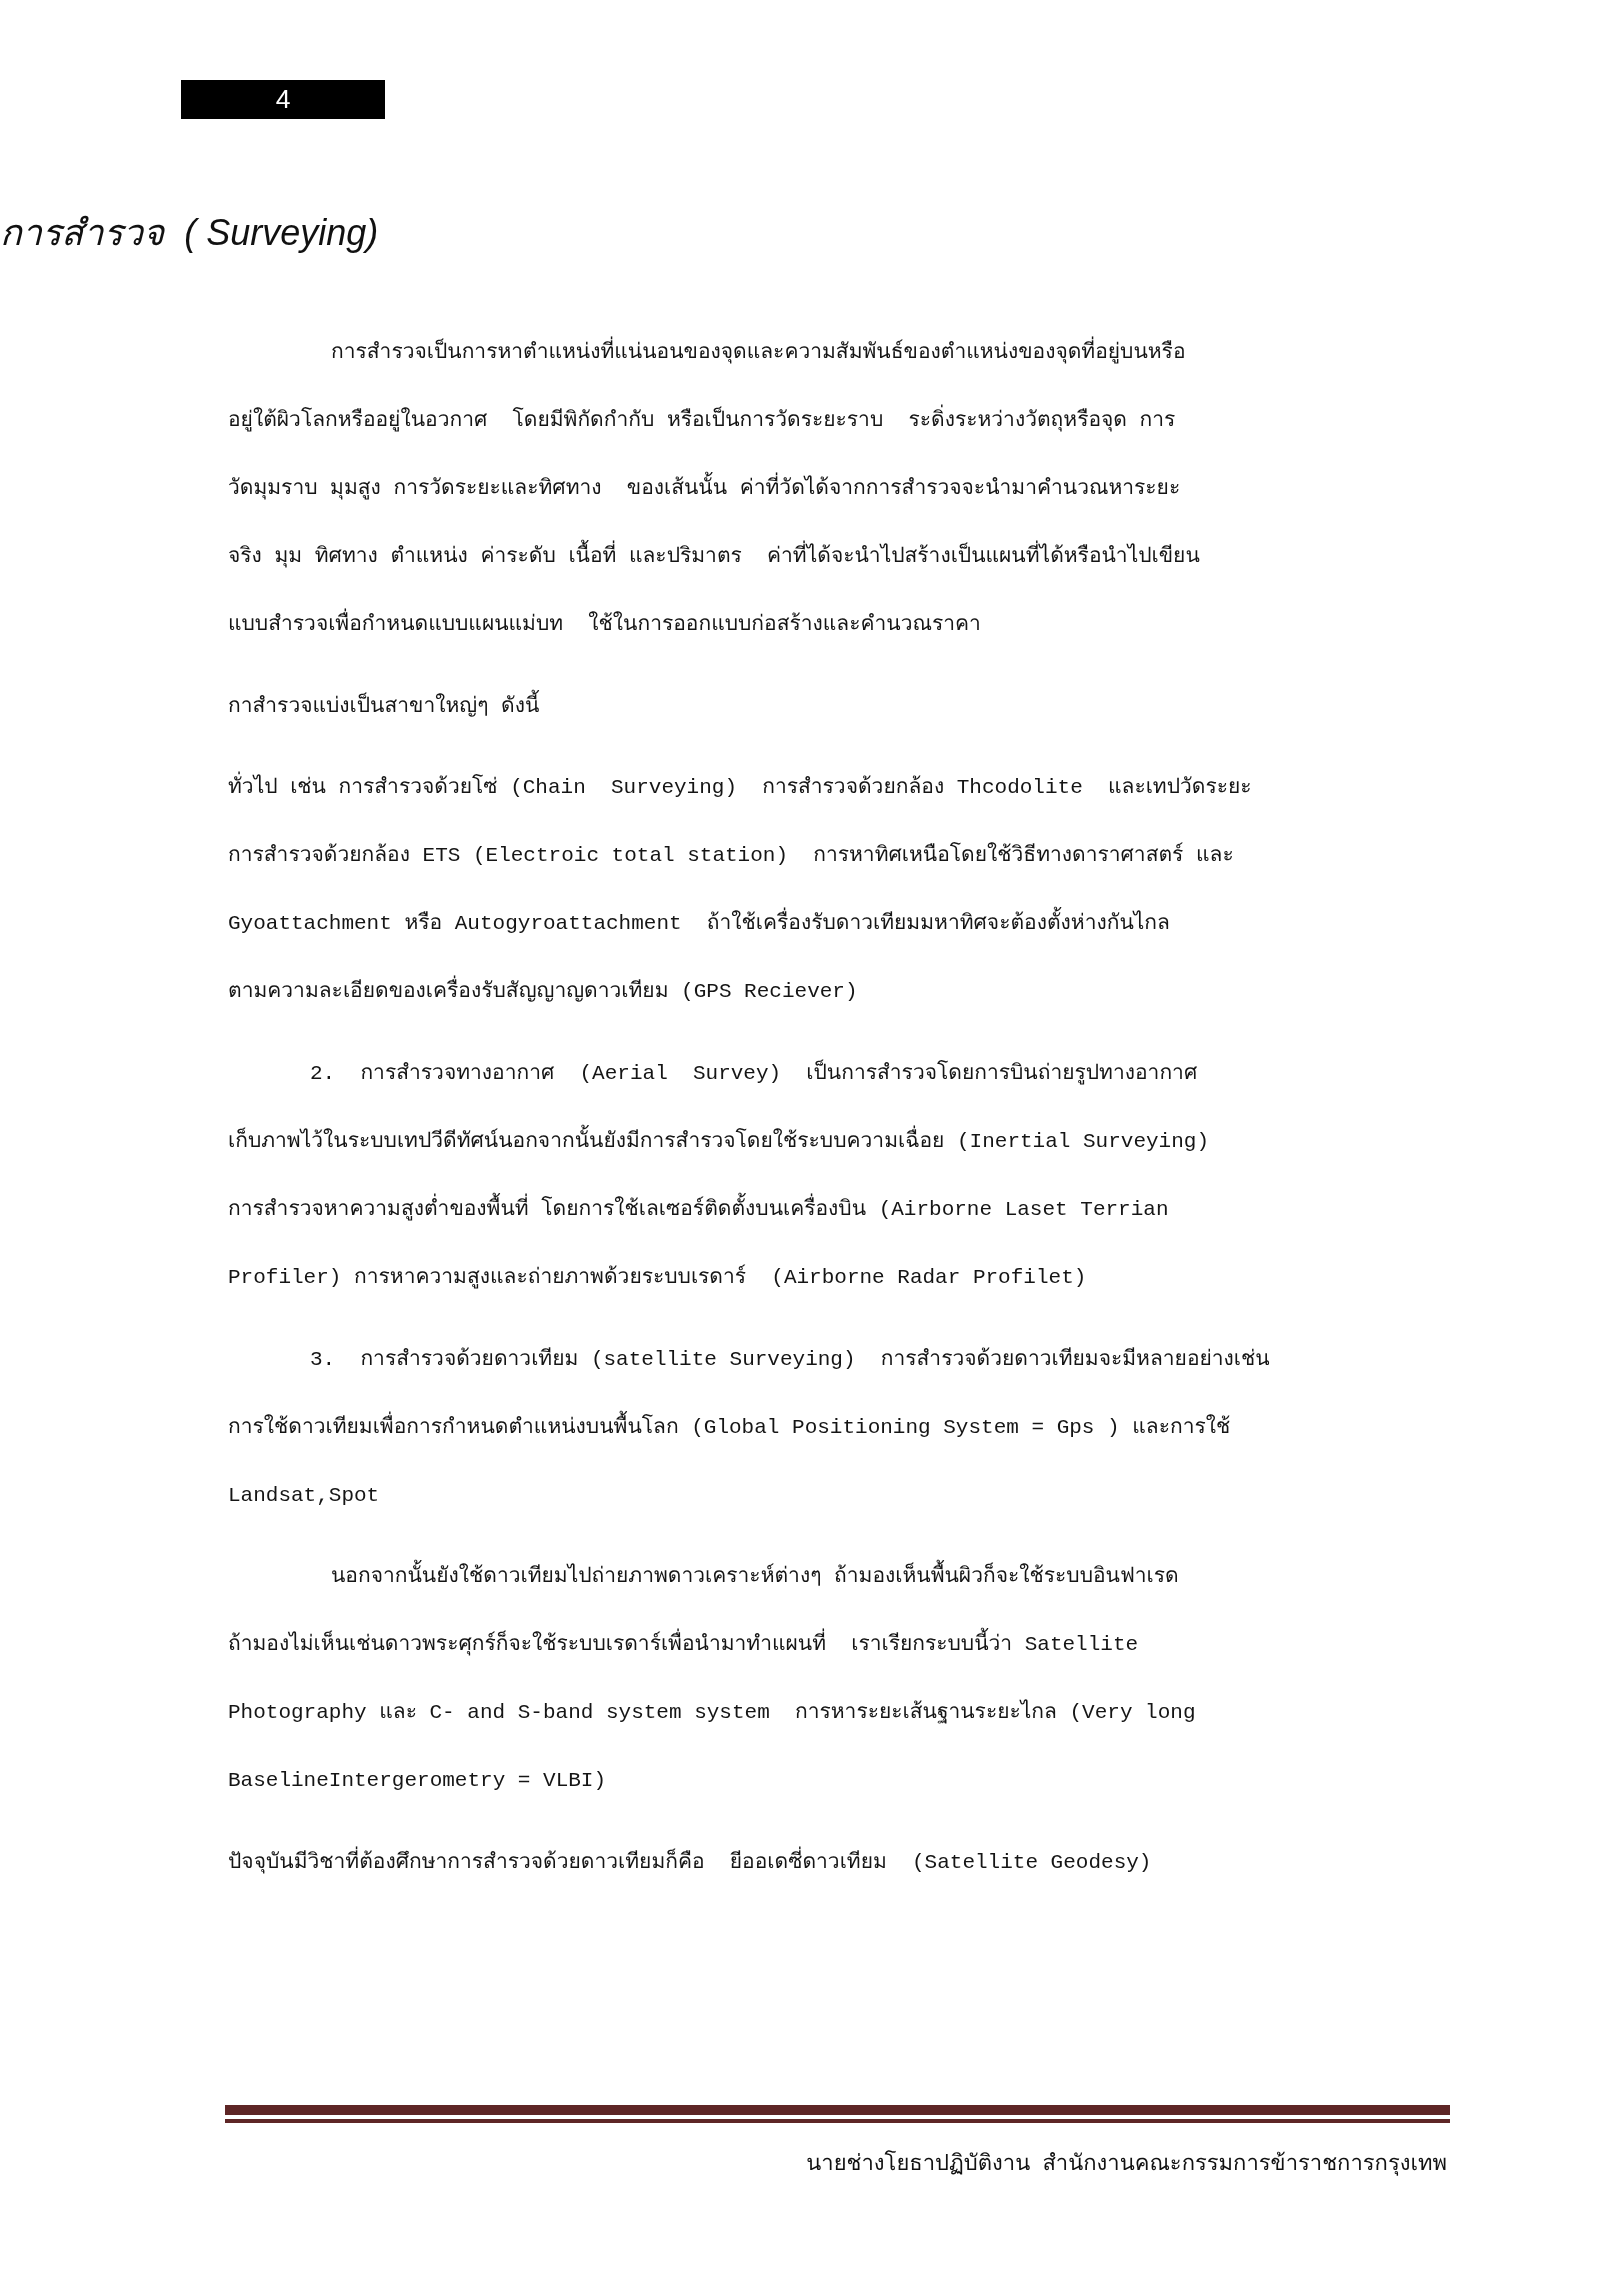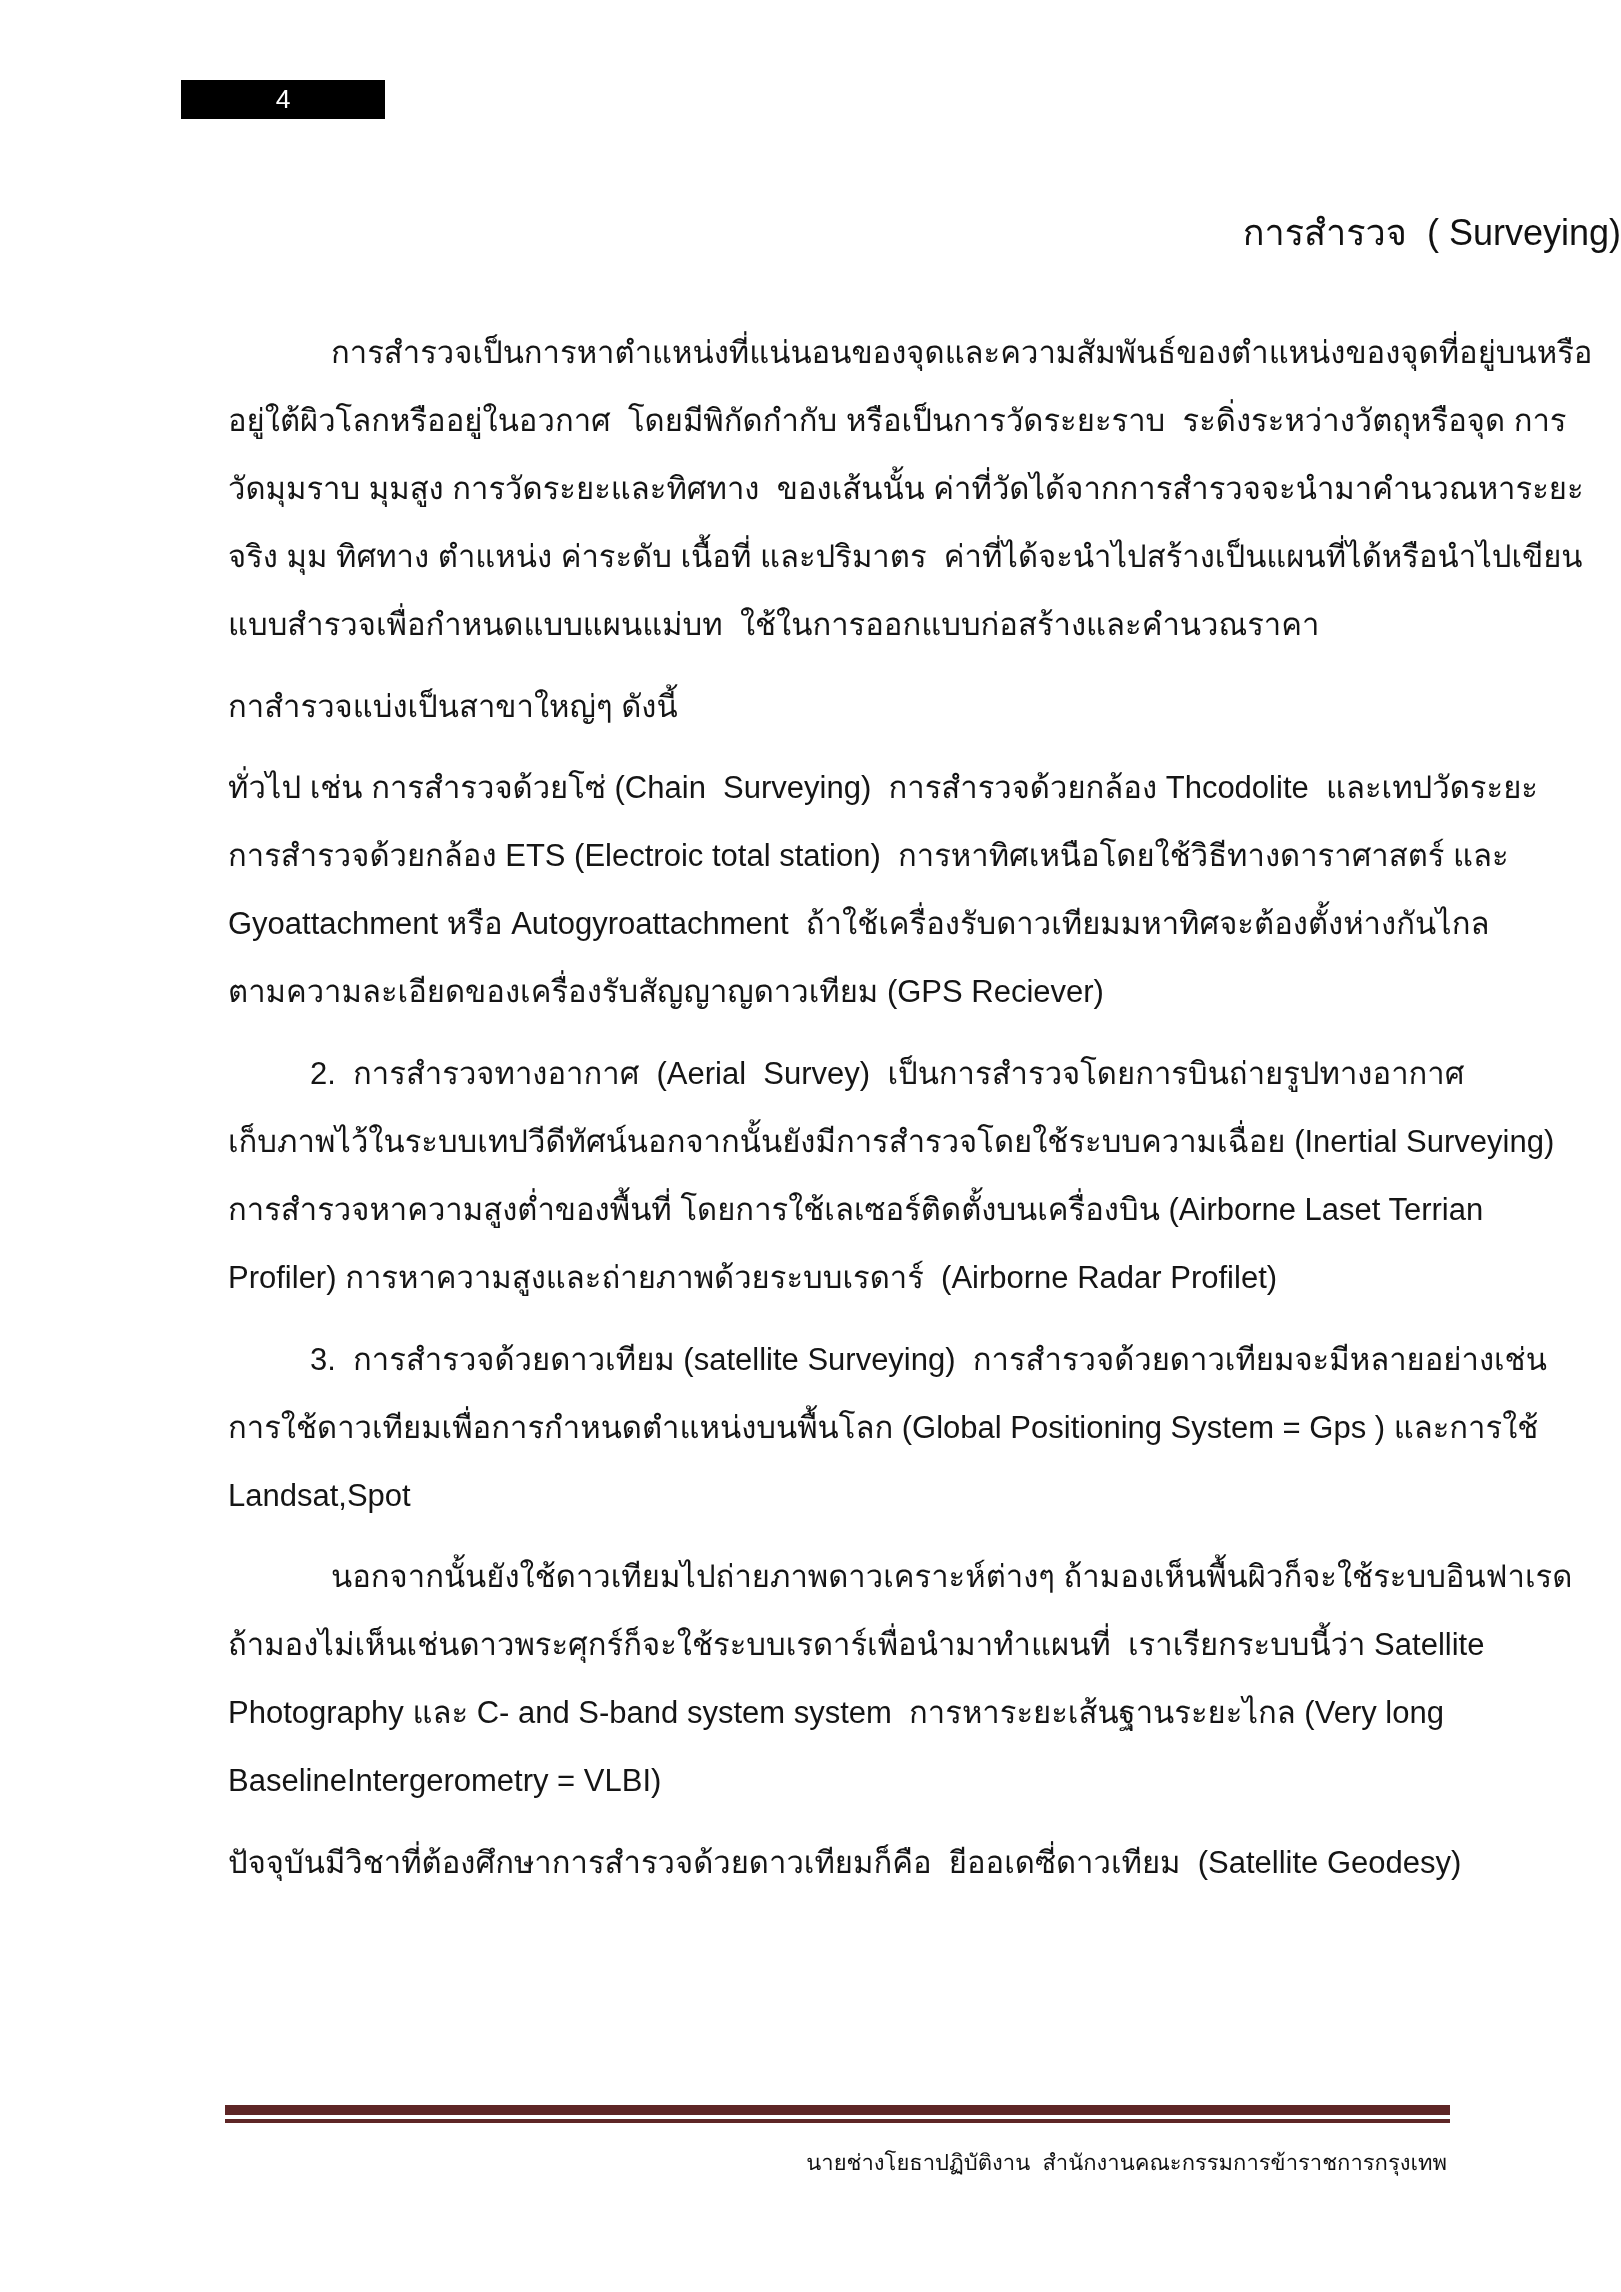--- a/index.html
+++ b/index.html
@@ -23,39 +23,41 @@
     color: #ffffff;
     font-size: 26.5px;
     line-height: 39px;
     text-align: center;
   }
   .doc-title {
     position: absolute;
     left: 0;
     top: 204px;
     width: 100%;
-    text-align: right;
+    text-align: left;
     font-size: 36px;
     white-space: pre;
     color: #111111;
+    font-style: italic;
   }
   .body-text {
     position: absolute;
     left: 228px;
     top: 319px;
     width: 1219px;
   }
   .block { margin: 0; }
   .block.mt { margin-top: 13.7px; }
   .line {
     height: 68px;
     line-height: 68px;
-    font-size: 31px;
+    font-size: 21px;
     white-space: pre;
     overflow: visible;
+    font-family: Liberation Mono, monospace;
   }
   .line.indent-tab  { padding-left: 103px; }
   .line.indent-item { padding-left: 82px; }
   .footer-rule-thick {
     position: absolute;
     left: 225px;
     top: 2105px;
     width: 1225px;
     height: 9.8px;
   }

